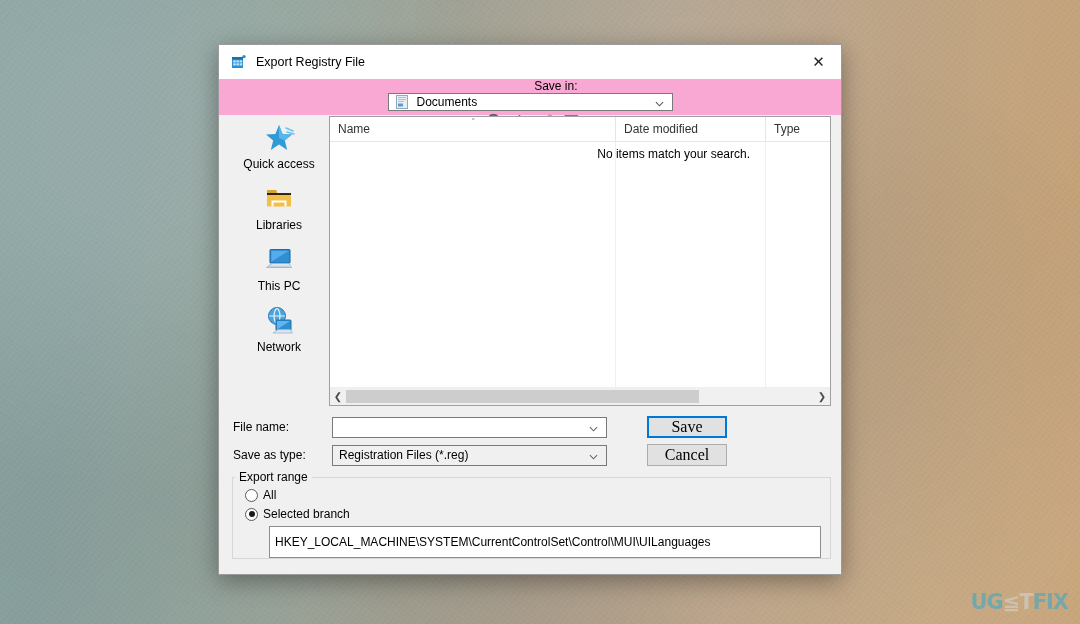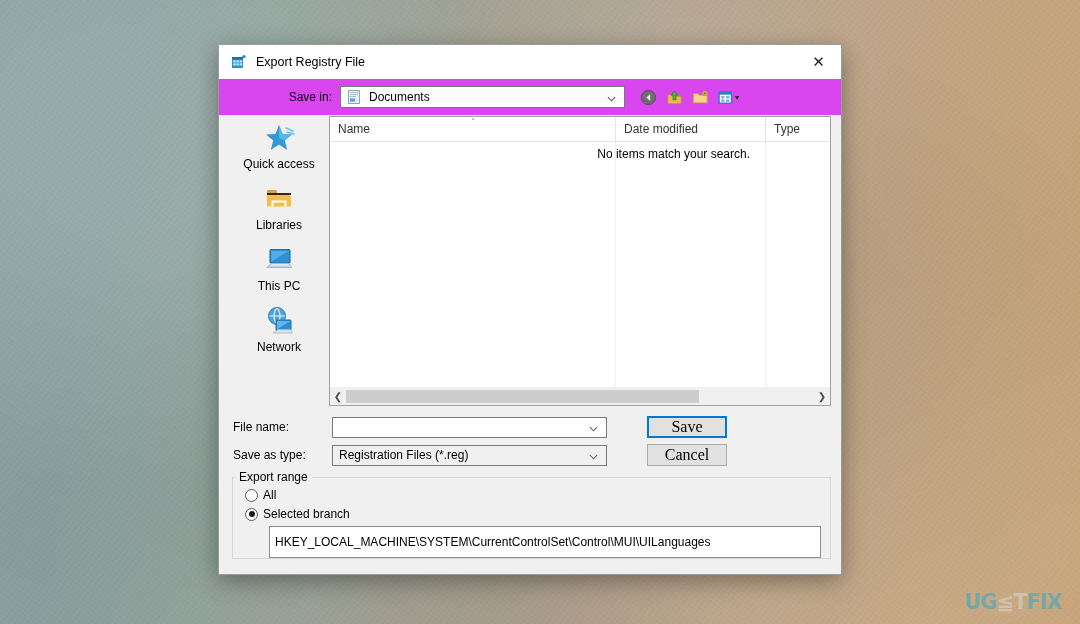--- a/index.html
+++ b/index.html
@@ -48,21 +48,21 @@
     inset: 0;
     opacity: .20;
     background-image:
       repeating-linear-gradient(37deg, rgba(255,255,255,.10) 0 1px, rgba(0,0,0,.06) 1px 2px, rgba(0,0,0,0) 2px 4px),
       repeating-linear-gradient(128deg, rgba(0,0,0,.07) 0 1px, rgba(255,255,255,.07) 1px 3px, rgba(0,0,0,0) 3px 5px);
   }
 
   
   #watermark {
     position: absolute;
-    right: 18px;
+    right: 12px;
     bottom: 10px;
     font-family: "DejaVu Sans", sans-serif;
     font-size: 21px;
     font-weight: bold;
     letter-spacing: -1px;
     color: #5fa8b4;
     opacity: .80;
     user-select: none;
   }
   #watermark .wm-light { color: #cfc8bd; }
@@ -112,25 +112,26 @@
     justify-content: center;
     font-size: 15px;
     color: #222;
     cursor: default;
     font-family: "DejaVu Sans", sans-serif;
   }
 
   
   #savein-row {
     height: 36px;
-    background: #d946ef;
+    background: #f9a8d4;
     display: flex;
     align-items: center;
     padding: 0 10px;
     box-sizing: border-box;
+    flex-direction: column;
   }
   #savein-label {
     width: 103px;
     text-align: right;
     padding-right: 8px;
     font-size: 12px;
     color: #000;
   }
   #savein-combo {
     width: 285px;

